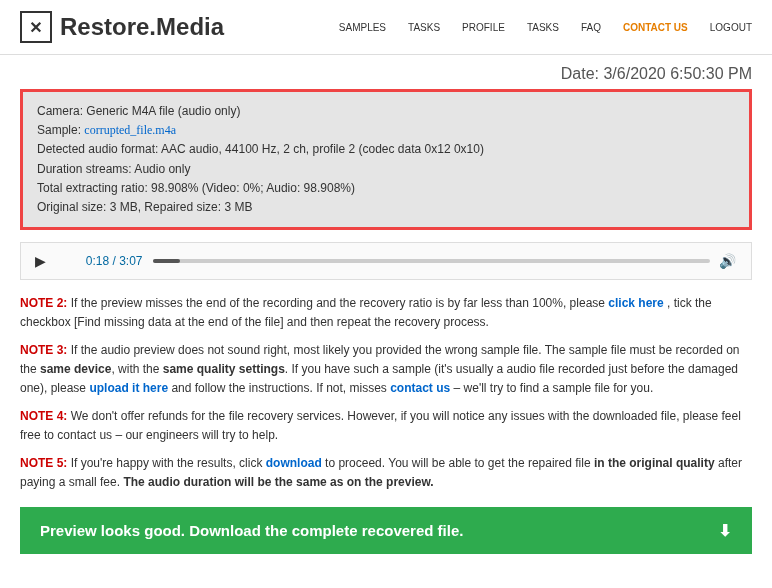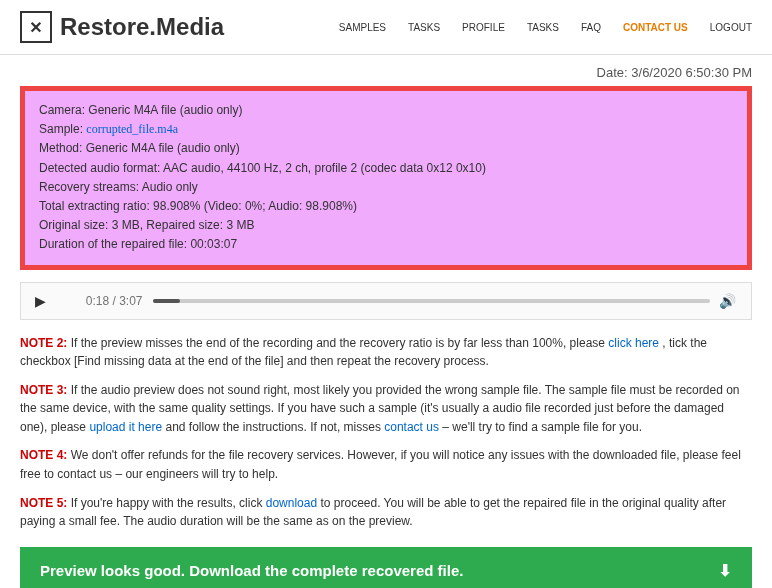--- a/index.html
+++ b/index.html
@@ -48,54 +48,54 @@
 
     
     .main {
       padding: 10px 20px 20px 20px;
       max-width: 772px;
     }
 
     
     .date-row {
       text-align: right;
-      font-size: 13px;
+      font-size: 16px;
       color: #555;
       margin-bottom: 6px;
     }
 
     
     .info-box {
-      border: 5px solid #ef4444;
+      border: 3px solid #ef4444;
       padding: 10px 14px;
       font-size: 12px;
       line-height: 1.6;
       color: #333;
       margin-bottom: 12px;
-      background: #f0abfc;
+      background: #e5e5e5;
     }
 
     
     .audio-player {
       border: 1px solid #ddd;
       padding: 10px 14px;
       display: flex;
       align-items: center;
       gap: 10px;
       margin-bottom: 14px;
       background: #fafafa;
     }
     .play-btn {
       font-size: 14px;
       cursor: pointer;
     }
     .audio-time {
       font-size: 12px;
       white-space: nowrap;
-      color: #737373;
+      color: #0369a1;
       padding-left: 30px;
     }
     .audio-progress {
       flex: 1;
       height: 4px;
       background: #ccc;
       border-radius: 2px;
       position: relative;
     }
     .audio-progress-fill {
@@ -119,22 +119,23 @@
       margin-bottom: 10px;
     }
     .note-label {
       font-weight: bold;
       color: #cc0000;
       margin-top: 45px;
     }
     .note a, .note .link {
       color: #0066cc;
       text-decoration: none;
-    }
-    .note strong { font-weight: normal; }
+      font-weight: bold;
+    }
+    .note strong { font-weight: bold; }
 
     
     .action-buttons {
       margin-top: 16px;
       display: flex;
       flex-direction: column;
       gap: 8px;
     }
     .btn-green {
       background: #2eab4e;
@@ -177,26 +178,24 @@
 
   <div class="date-row">
     <span>Date: 3/6/2020 6:50:30 PM</span>
   </div>
 
   <div class="info-box">
     <div>Camera: Generic M4A file (audio only)</div>
     <div>
       Sample: <span style="color:#0066cc;font-family:Liberation Serif, serif;">corrupted_file.m4a</span>
     </div>
-    <div>Method: Generic M4A file (audio only)</div>
     <div>Detected audio format: AAC audio, 44100 Hz, 2 ch, profile 2 (codec data 0x12 0x10)</div>
-    <div>Recovery streams: Audio only</div>
+    <div>Duration streams: Audio only</div>
     <div>Total extracting ratio: 98.908% (Video: 0%; Audio: 98.908%)</div>
     <div>Original size: 3 MB, Repaired size: 3 MB</div>
-    <div>Duration of the repaired file: 00:03:07</div>
   </div>
 
   <div class="audio-player">
     <span class="play-btn">▶</span>
     <span class="audio-time">0:18 / 3:07</span>
     <div class="audio-progress">
       <div class="audio-progress-fill"></div>
     </div>
     <span class="volume-icon">🔊</span>
   </div>

